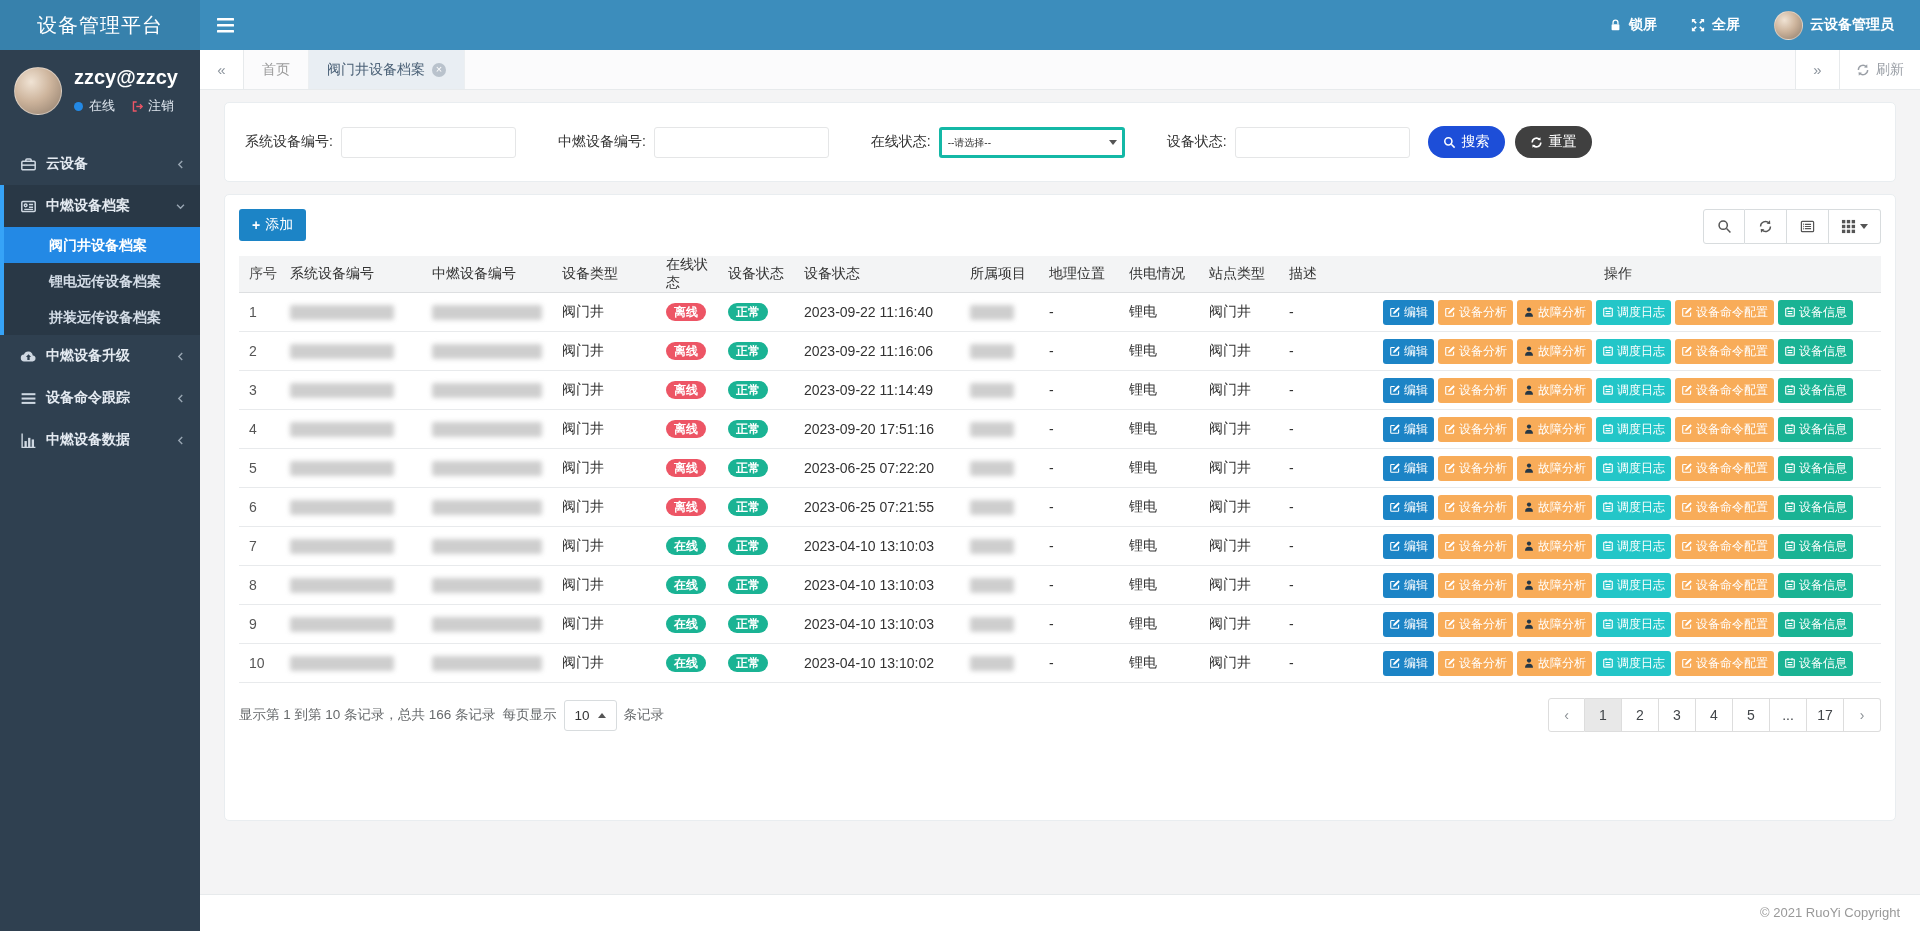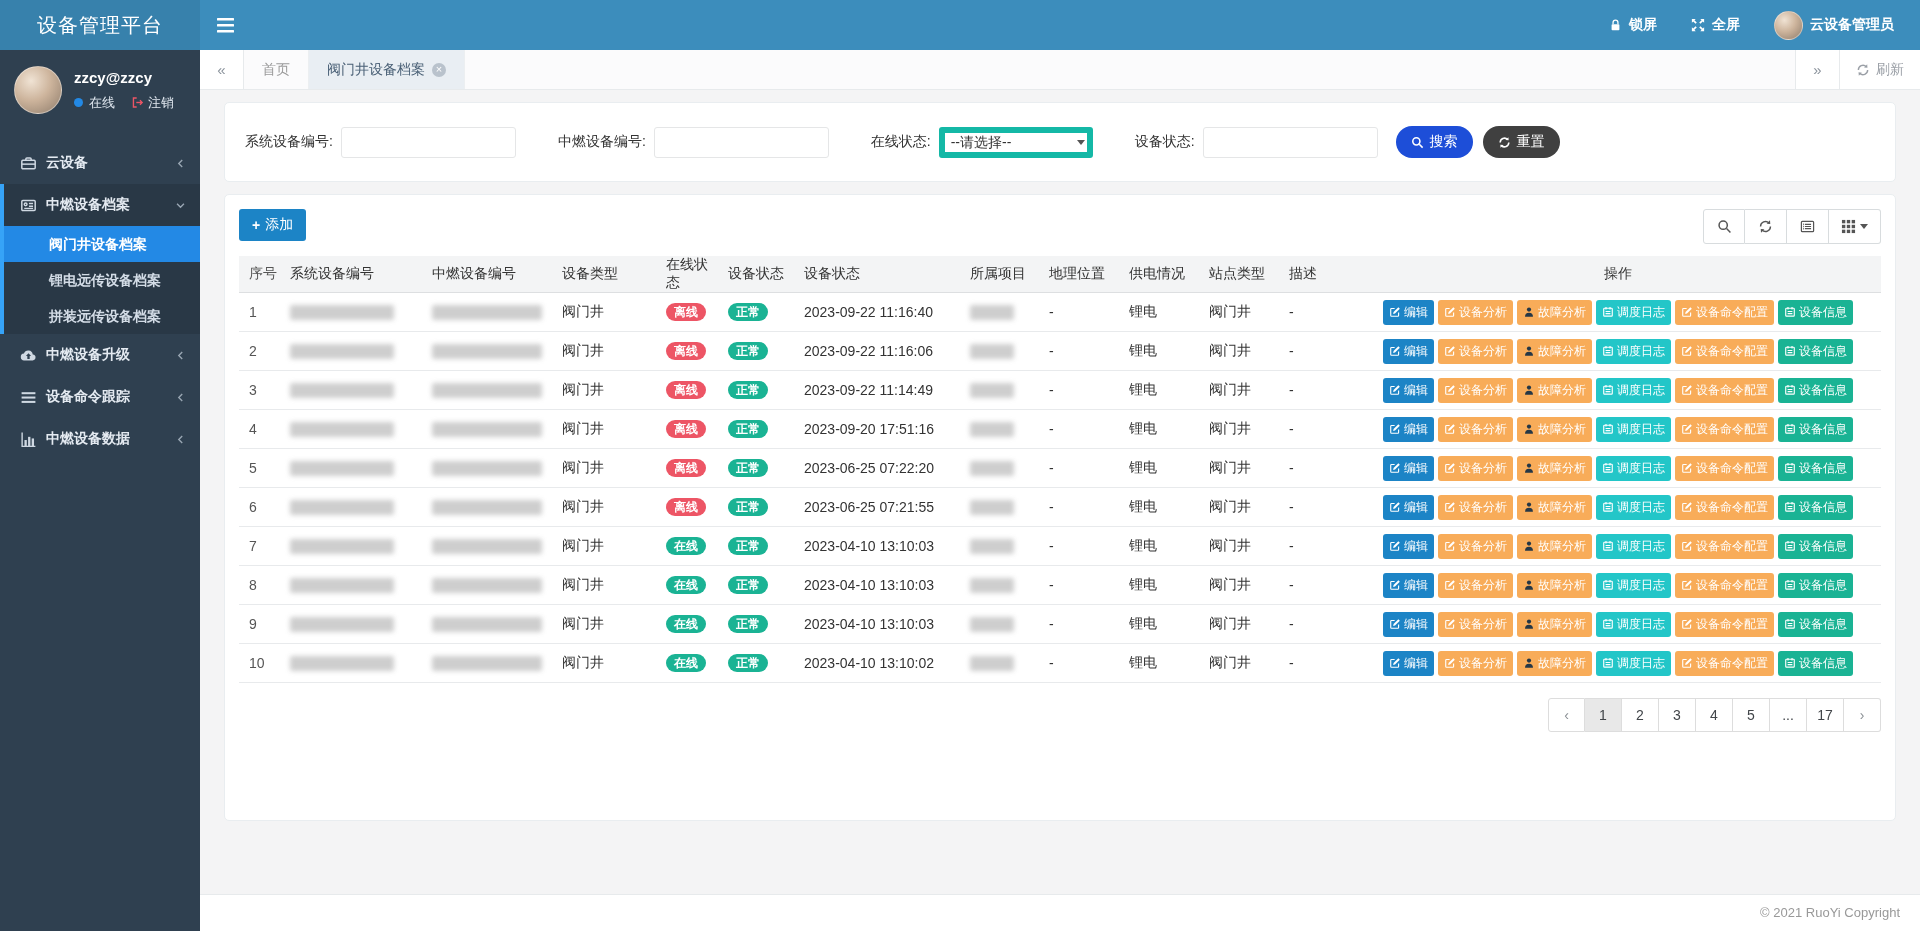--- a/index.html
+++ b/index.html
@@ -18,21 +18,21 @@
   .avatar.big { width:48px; height:48px; }
 
   
   .layout { display:flex; height:881px; }
   .sidebar { width:200px; background:#2f4050; flex-shrink:0; }
   .main { flex:1; display:flex; flex-direction:column; min-width:0; }
 
   
   .user-panel { padding:16px 10px 18px 14px; display:flex; gap:12px; align-items:center; }
   .user-meta { color:#fff; }
-  .user-name { font-weight:bold; font-size:15px; margin-bottom:8px; }
+  .user-name { font-weight:bold; font-size:20px; margin-bottom:8px; }
   .user-status { display:flex; align-items:center; gap:6px; font-size:13px; color:#dfe6ee; }
   .dot { width:9px; height:9px; border-radius:50%; background:#2389e5; display:inline-block; }
   .logout { display:flex; align-items:center; gap:4px; margin-left:10px; color:#dfe6ee; cursor:pointer; }
   .logout .lic { color:#ed5565; }
   .menu { margin-top:10px; }
   .nav-item { display:flex; align-items:center; height:42px; padding:0 14px 0 20px; color:#e4eaf1; font-weight:bold; cursor:pointer; font-size:14px; }
   .mic { width:17px; height:17px; margin-right:9px; color:#cfd8e2; }
   .mic svg { width:17px; height:17px; }
   .chev { margin-left:auto; width:11px; height:11px; color:#9aa7b4; }
   .chev svg { width:11px; height:11px; }
@@ -55,21 +55,21 @@
   
   .page { flex:1; overflow:hidden; }
   .card { background:#fff; border:1px solid #e9edf0; border-radius:5px; margin:12px 24px 0; }
 
   
   .search-card { height:80px; display:flex; align-items:center; padding:0 6px 0 20px; }
   .fgroup { display:flex; align-items:center; margin-right:42px; }
   .fgroup label { margin-right:8px; color:#333; white-space:nowrap; }
   .tinput { width:175px; height:31px; border:1px solid #e5e6e7; border-radius:3px; padding:0 8px; font-size:13px; color:#333; outline:none; }
   .selwrap { position:relative; }
-  .tselect { width:154px; height:31px; border:6px solid #14b8a6; border-radius:3px; padding:0 22px 0 6px; font-size:14px; color:#333; background:#fff; outline:none; appearance:none; -webkit-appearance:none; }
+  .tselect { width:186px; height:31px; border:3px solid #14b8a6; border-radius:3px; padding:0 22px 0 6px; font-size:10px; color:#333; background:#fff; outline:none; appearance:none; -webkit-appearance:none; }
   .selwrap::after { content:""; position:absolute; right:8px; top:13px; border:4px solid transparent; border-top:5px solid #555; pointer-events:none; }
   .pill-btn { display:inline-flex; align-items:center; gap:6px; border:none; color:#fff; font-size:14px; padding:7px 15px; border-radius:50px; cursor:pointer; font-family:inherit; }
   .pill-btn .bic { width:13px; height:13px; }
   .pill-btn .bic svg { width:13px; height:13px; }
   .btn-search { background:#1d4ed8; margin-left:4px; }
   .btn-reset { background:#404040; margin-left:10px; }
 
   
   .table-card { padding:14px 14px 18px; height:627px; }
   .tc-head { display:flex; align-items:flex-start; }
@@ -1197,20 +1197,29 @@
                       </span>
                       <span>设备信息</span>
                     </button>
                   </div>
                 </td>
               </tr>
             </tbody>
         </table>
 
         <div class="pag-row">
+          <div class="pag-left">
+            <span>显示第 1 到第 10 条记录，总共 166 条记录</span>
+            <span>每页显示</span>
+            <span class="psize">
+              <span>10</span>
+              <span class="caret-up"></span>
+            </span>
+            <span>条记录</span>
+          </div>
           <div class="pag-pages">
               <button class="pbtn pfirst">‹</button>
               <button class="pbtn active">1</button>
               <button class="pbtn">2</button>
               <button class="pbtn">3</button>
               <button class="pbtn">4</button>
               <button class="pbtn">5</button>
               <button class="pbtn">...</button>
               <button class="pbtn">17</button>
               <button class="pbtn plast">›</button>

